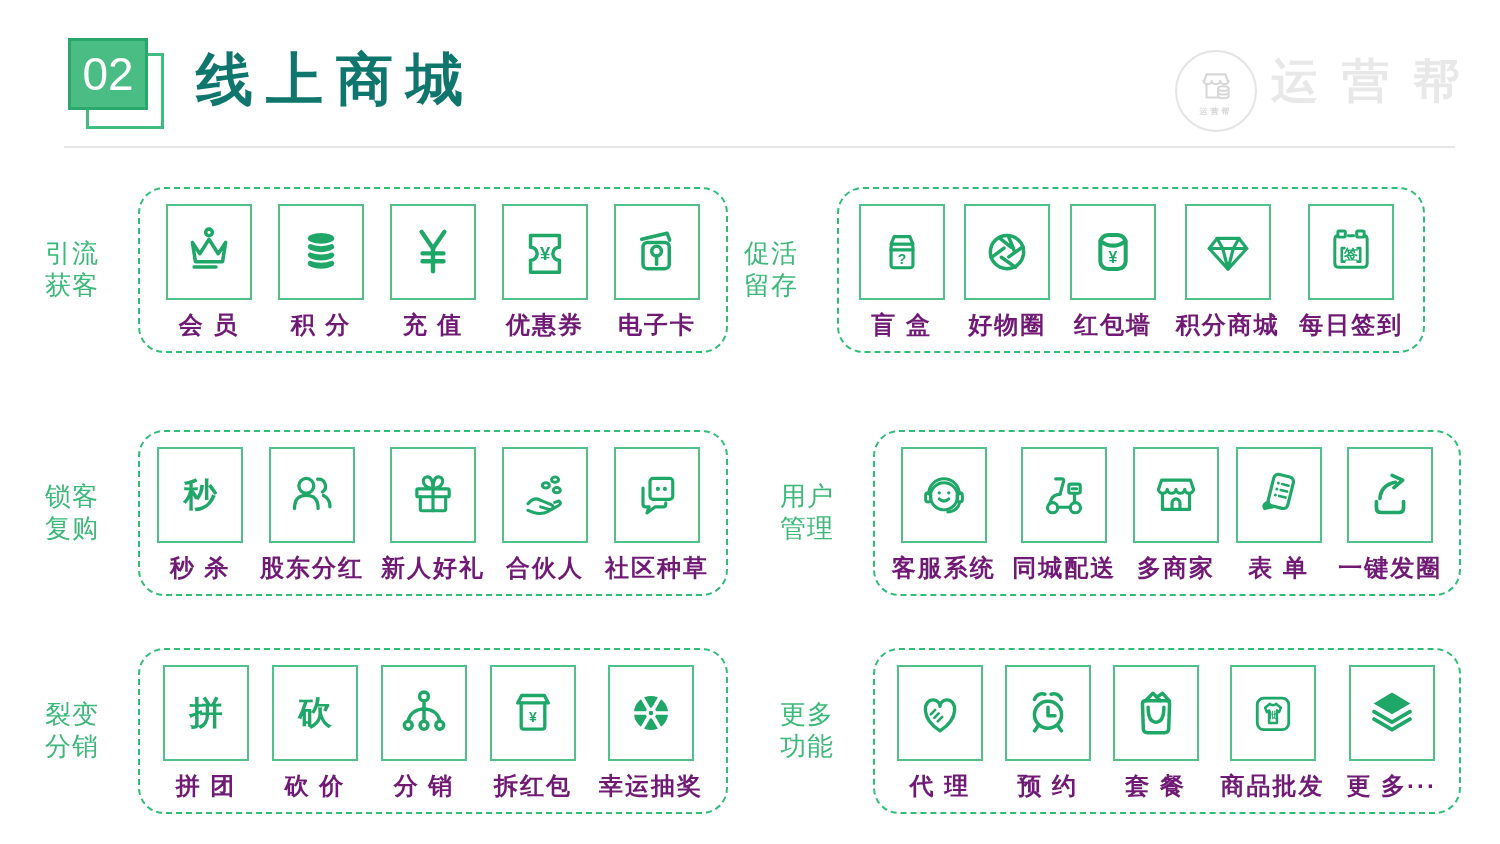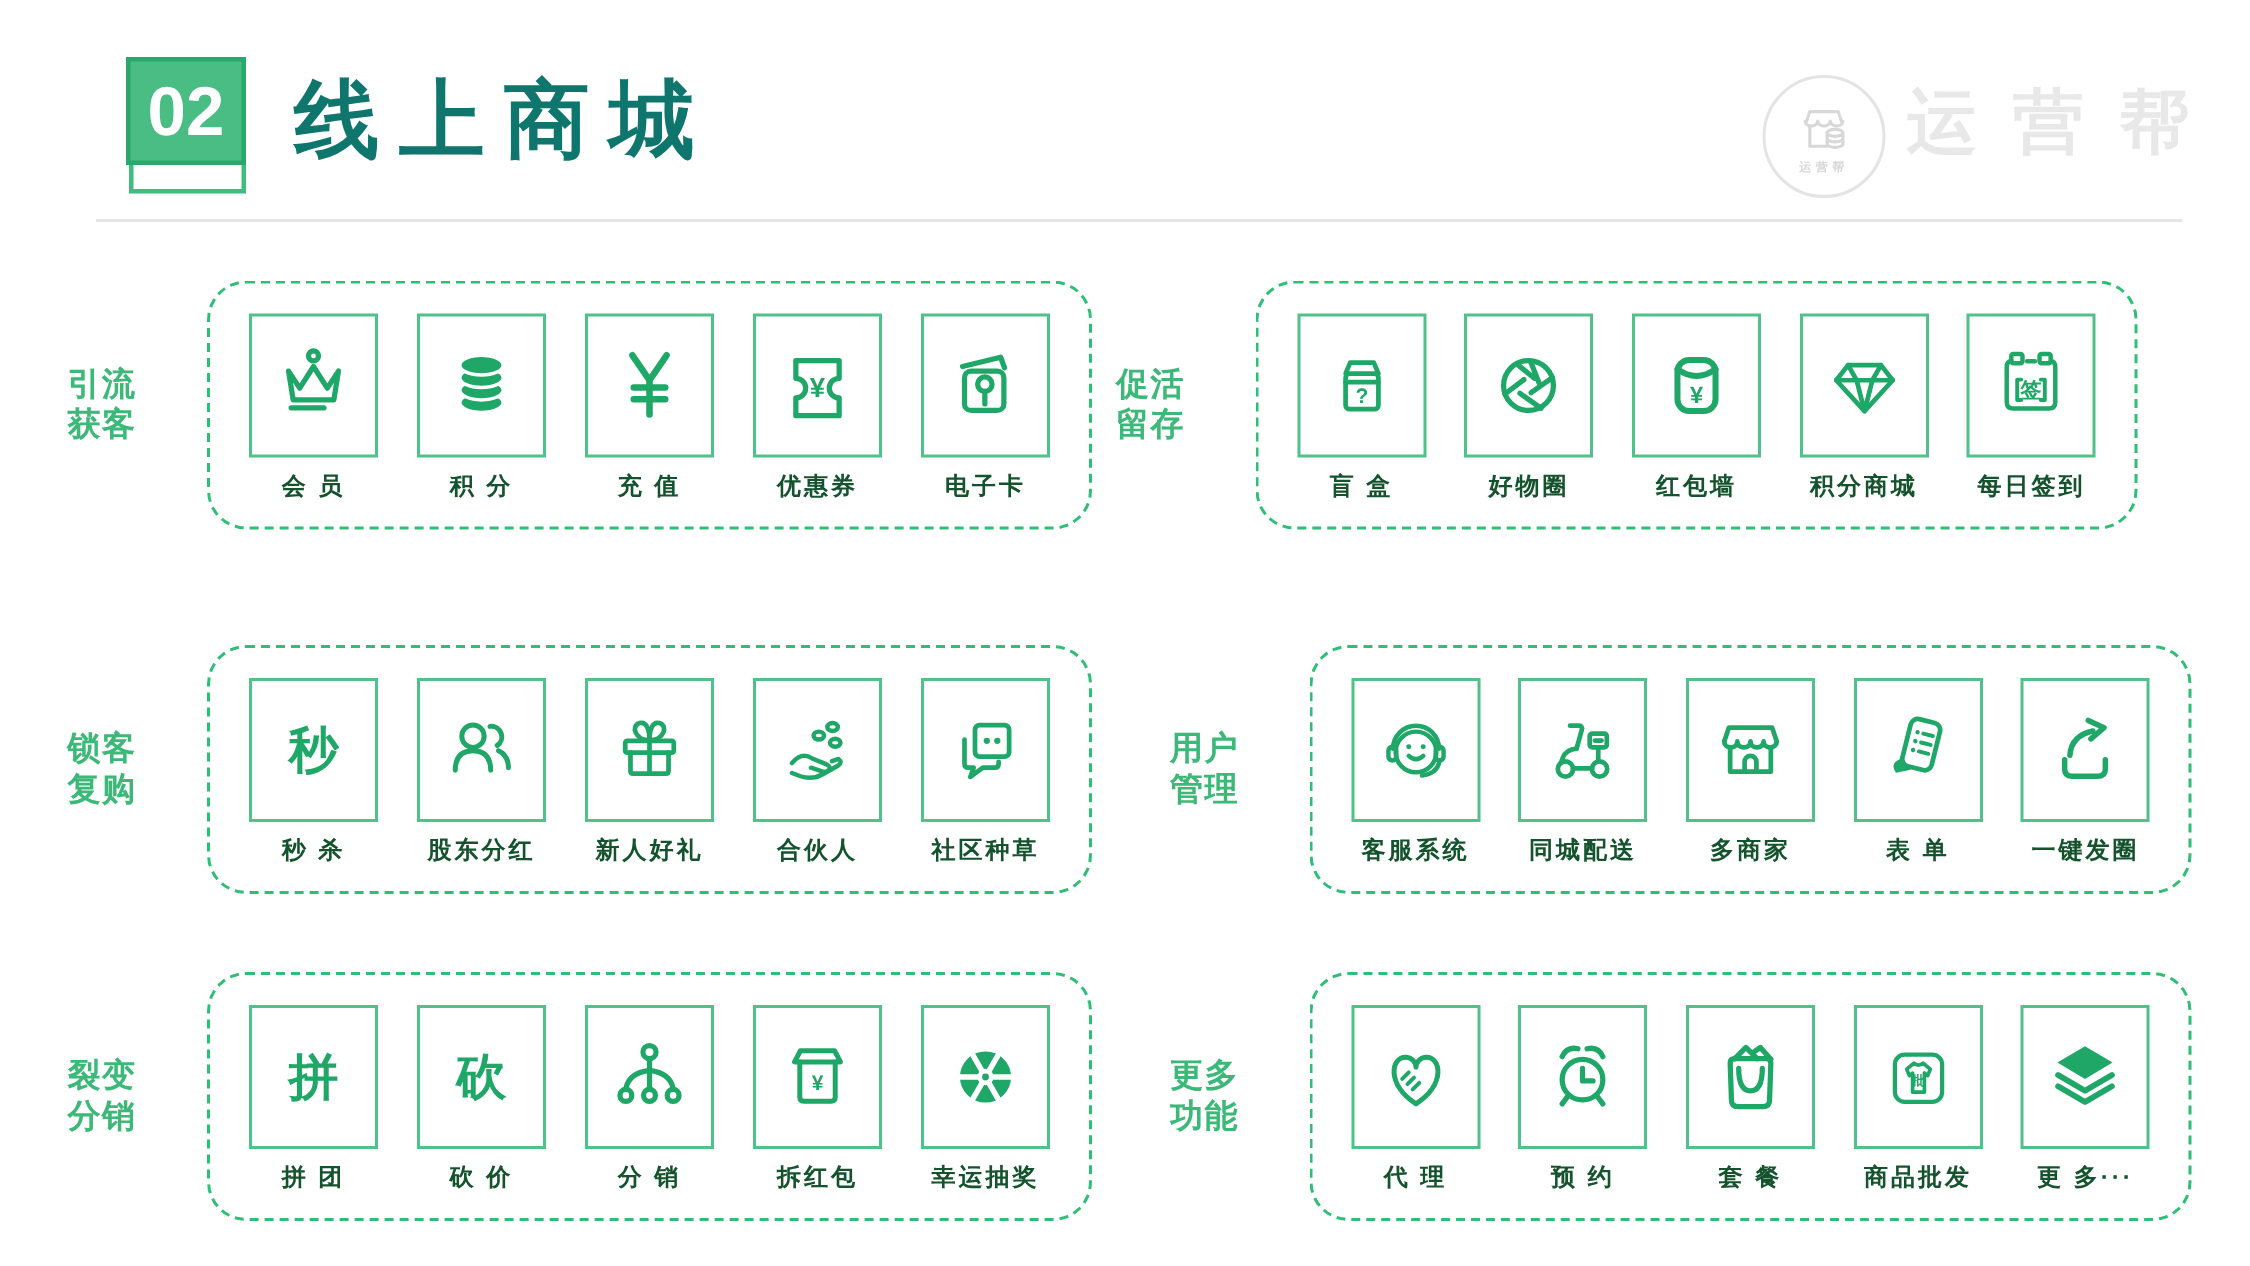--- a/index.html
+++ b/index.html
@@ -3,42 +3,42 @@
 <meta charset="utf-8">
 <style>
   html,body{margin:0;padding:0}
   body{
     width:1500px;height:844px;position:relative;background:#ffffff;
     font-family:"Liberation Sans","DejaVu Sans",sans-serif;overflow:hidden;
   }
   
   .badge-wrap{position:absolute;left:68px;top:38px;width:170px;height:100px}
   .badge-shadow{position:absolute;left:18px;top:15px;width:72px;height:70px;border:3px solid #3fbc7e;background:#ffffff}
-  .badge{position:absolute;left:16px;top:0;width:74px;height:66px;background:#4abd84;border:3px solid #2aa76a;
-         color:#ffffff;font-size:46px;font-weight:700;display:flex;align-items:center;justify-content:center}
+  .badge{position:absolute;left:0;top:0;width:74px;height:66px;background:#4abd84;border:3px solid #2aa76a;
+         color:#ffffff;font-size:46px;font-weight:400;display:flex;align-items:center;justify-content:center}
   .page-title{position:absolute;left:196px;top:42px;font-size:57px;font-weight:800;color:#0f766e;
               letter-spacing:13px;white-space:nowrap}
   .brand{position:absolute;right:40px;top:50px;display:flex;gap:14px}
   .brand-circle{width:78px;height:78px;border:2px solid #e4e4e4;border-radius:50%;
                 display:flex;flex-direction:column;align-items:center;justify-content:center}
   .brand-caption{font-size:8px;color:#d6d6d6;letter-spacing:3px;font-weight:700;margin-top:-2px}
   .brand-name{font-size:47px;color:#e8e8e8;font-weight:700;letter-spacing:24px;margin-right:-24px;white-space:nowrap}
   .divider{position:absolute;left:64px;top:146px;width:1391px;height:2px;background:#e6e6e6}
 
   
   .group{position:absolute;display:flex;align-items:center;gap:17px}
-  .glabel{width:76px;font-size:22px;line-height:1.22;font-weight:700;color:#3cb878;letter-spacing:1px}
+  .glabel{width:76px;font-size:26px;line-height:1.22;font-weight:400;color:#3cb878;letter-spacing:1px}
   .panel{border:2.6px dashed #2fbe76;border-radius:26px;height:166px;box-sizing:border-box;
          display:flex;justify-content:space-evenly;align-items:center}
   .pw{width:590px}
   .pe{width:588px}
   .item{display:flex;flex-direction:column;align-items:center;margin-top:4px}
   .box{width:86px;height:96px;border:2px solid #4fc189;box-sizing:border-box;
        display:flex;align-items:center;justify-content:center;background:#ffffff}
-  .ilabel{margin-top:9px;font-size:16px;font-weight:800;color:#14532d;letter-spacing:2px;white-space:nowrap}
+  .ilabel{margin-top:9px;font-size:24px;font-weight:800;color:#701a75;letter-spacing:2px;white-space:nowrap}
 
   
   svg.ic{width:56px;height:56px;stroke:#1fa768;stroke-width:4;fill:none;stroke-linecap:round;stroke-linejoin:round}
   svg.logo-ic{width:42px;height:42px;stroke:#d8d8d8;stroke-width:2;fill:none;stroke-linecap:round;stroke-linejoin:round}
   .sy{font-family:"Liberation Sans","DejaVu Sans",sans-serif;font-weight:800;font-size:20px;fill:#1fa768;stroke:none}
   .syb{font-family:"Liberation Sans","DejaVu Sans",sans-serif;font-weight:800;font-size:18px;fill:#1fa768;stroke:none}
   .bigchar{font-family:"Liberation Sans","DejaVu Sans",sans-serif;font-weight:800;font-size:38px;fill:#1fa768;stroke:none}
 </style>
 </head>
 <body>

